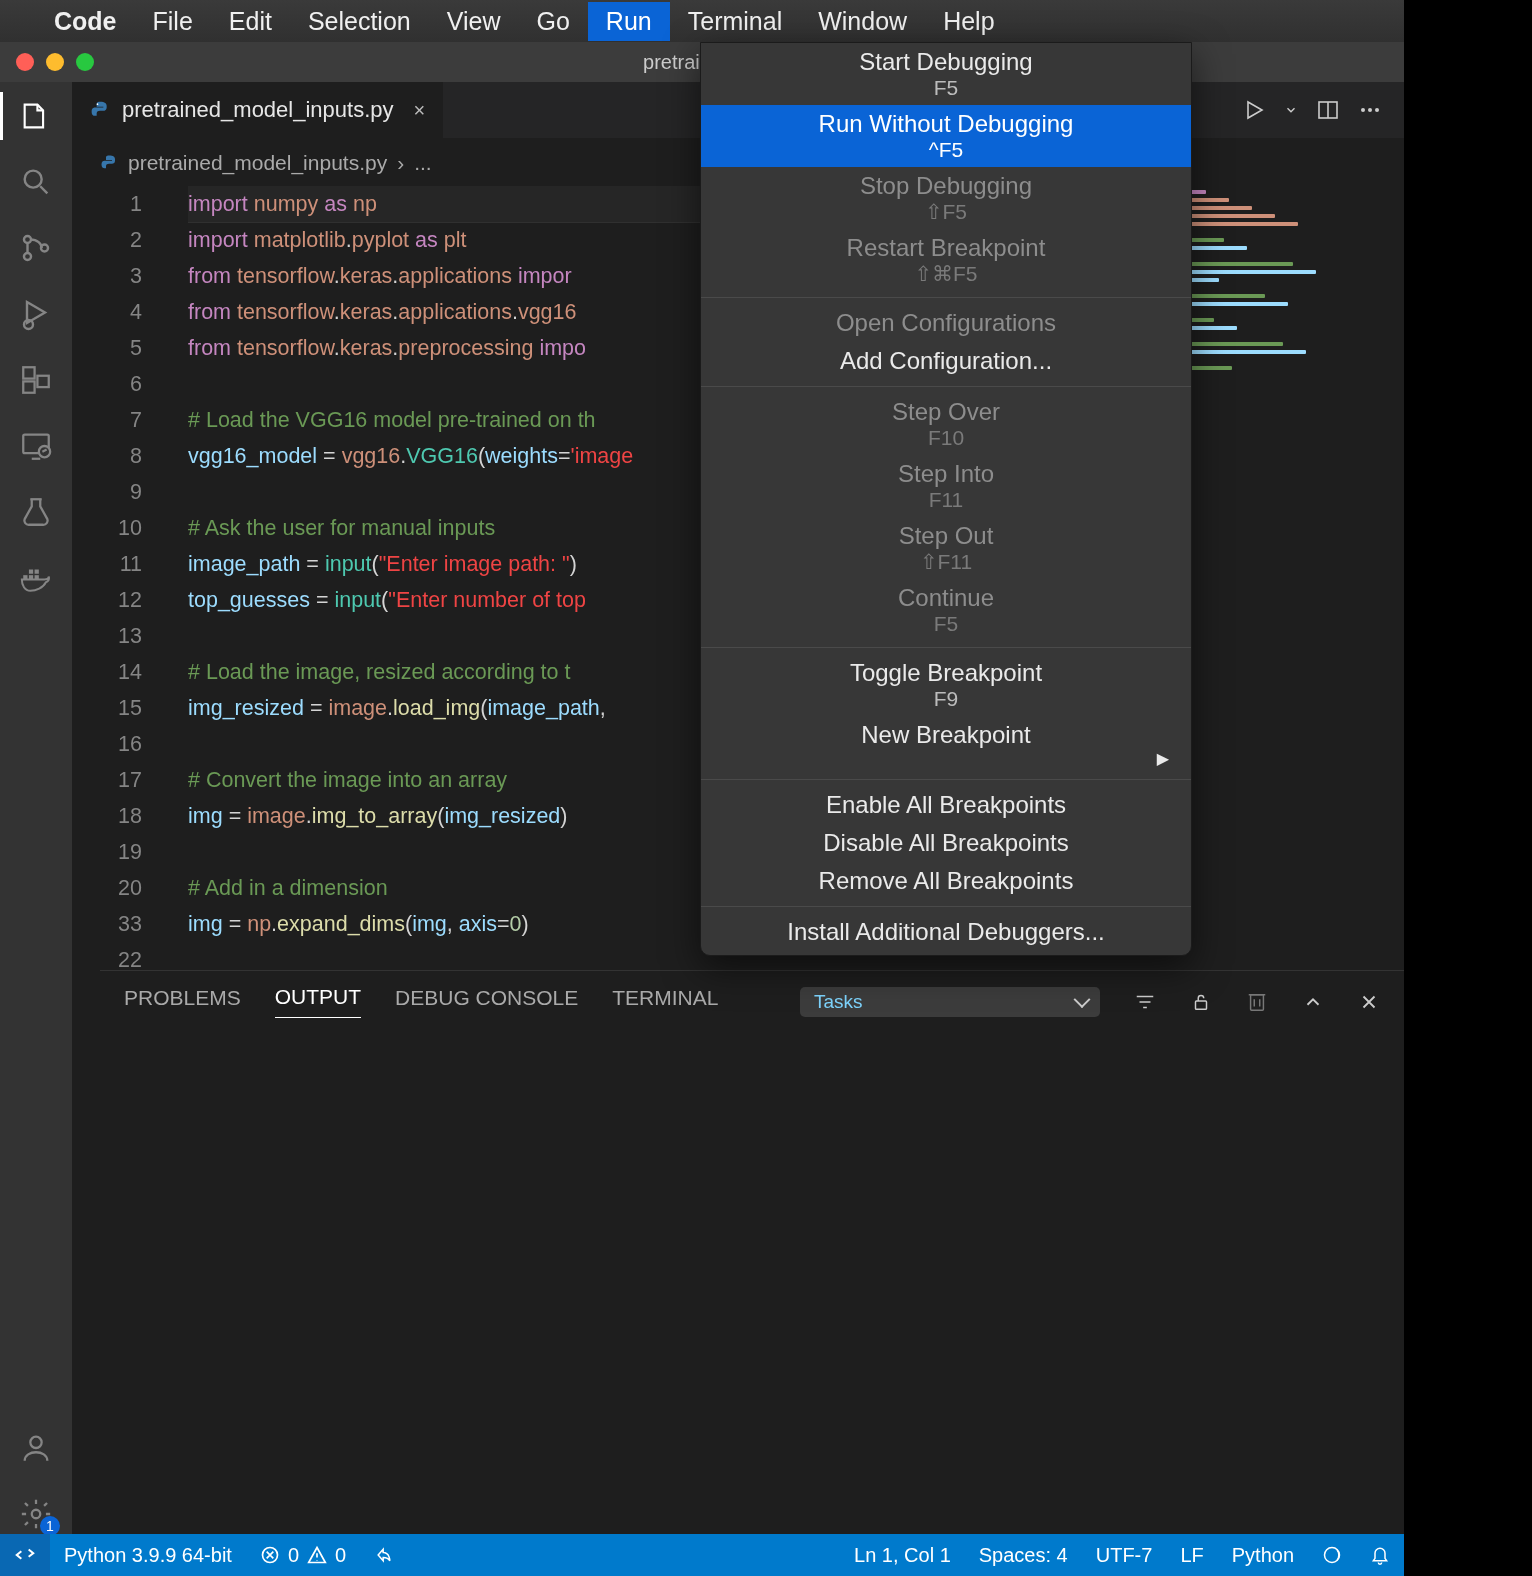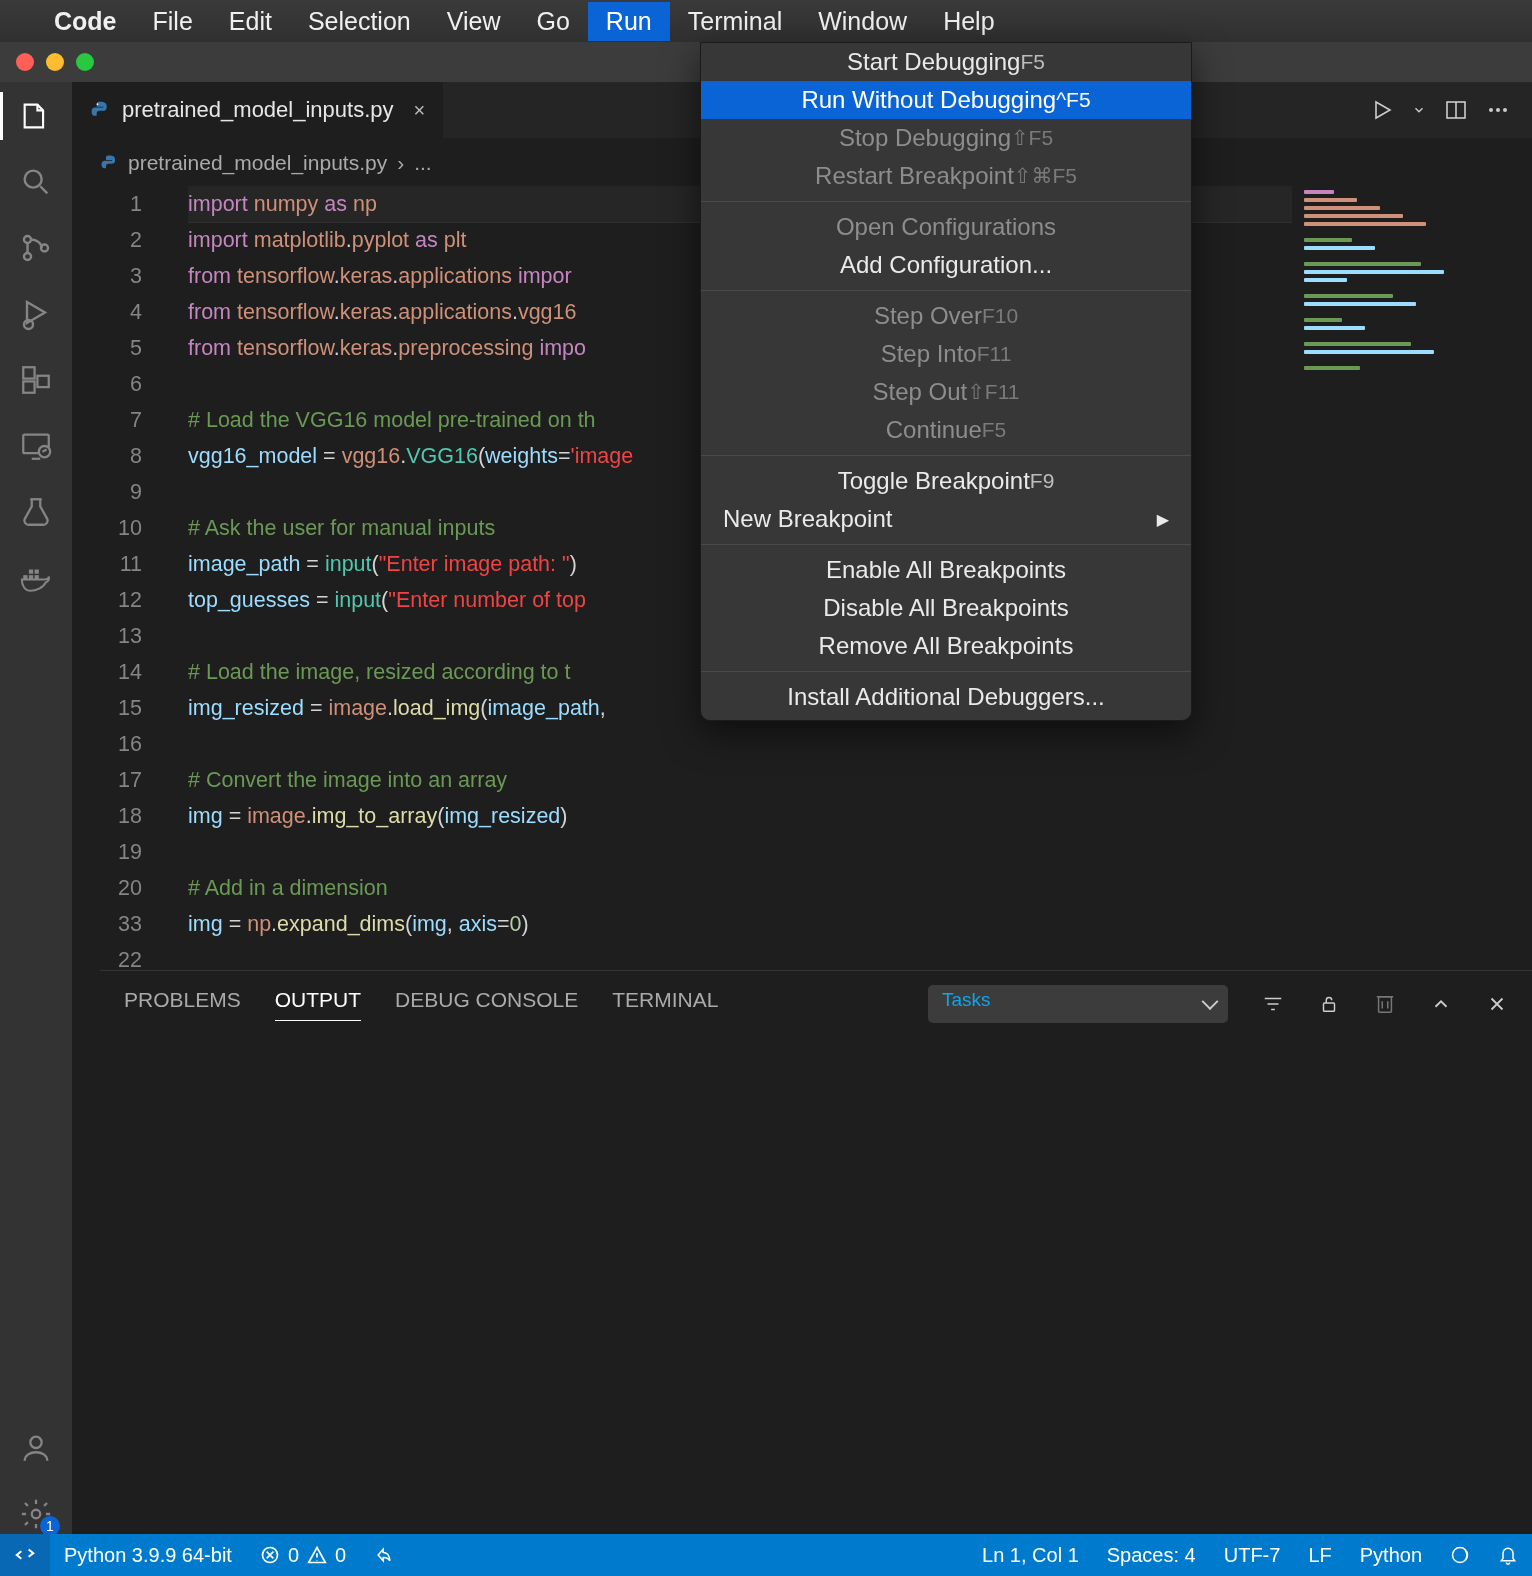--- a/index.html
+++ b/index.html
@@ -1,17 +1,17 @@
 <!DOCTYPE html>
 <html><head>
 <meta charset="utf-8">
 <style>
 * { margin: 0; padding: 0; box-sizing: border-box; font-family: -apple-system, BlinkMacSystemFont, "Segoe UI", Helvetica, Arial, sans-serif; }
 html, body { width: 1532px; height: 1576px; overflow: hidden; background: #000; }
-.screen { width: 1532px; height: 1576px; background: #1e1e1e; position: relative; transform-origin: top left; }
+.screen { width: 1404px; height: 1576px; background: #1e1e1e; position: relative; transform-origin: top left; }
 
 
 .mac-menu { height: 42px; background: linear-gradient(#3a3a3a,#303030); display: flex; align-items: center; padding: 0 14px; color: #f0f0f0; font-size: 25px; gap: 0; }
 .mac-menu .apple { font-size: 26px; margin-right: 22px; }
 .mac-menu .m-item { padding: 5px 18px; cursor: default; }
 .mac-menu .m-item.app { font-weight: 700; }
 .mac-menu .m-item.open { background: #0a64d6; color: #fff; border-radius: 0; }
 
 
 .win-title { height: 40px; background: #3c3c3c; display: flex; align-items: center; position: relative; }
@@ -61,33 +61,33 @@
 
 .minimap { position: absolute; right: 18px; top: 186px; width: 210px; height: 270px; background: linear-gradient(#1e1e1e,#1e1e1e); }
 .minimap .ml { height: 4px; margin: 4px 0; border-radius: 1px; }
 
 
 .panel { position: absolute; left: 100px; right: 0; bottom: 42px; top: calc(100% - 564px - 42px); background: #1e1e1e; border-top: 1px solid #333; }
 .panel-tabs { display: flex; align-items: center; gap: 34px; padding: 14px 24px 10px; color: #aaa; font-size: 21px; }
 .panel-tabs .pt { cursor: pointer; padding-bottom: 8px; }
 .panel-tabs .pt.active { color: #fff; border-bottom: 1.5px solid #fff; }
 .panel-tabs .spacer { flex: 1; }
-.panel-tabs .task-dd { background: #3c3c3c; border-radius: 5px; padding: 4px 32px 12px 14px; color: #0ea5e9; position: relative; min-width: 300px; font-size: 19px;}
+.panel-tabs .task-dd { background: #3c3c3c; border-radius: 5px; padding: 4px 32px 4px 14px; color: #7dd3fc; position: relative; min-width: 300px; font-size: 19px;}
 .panel-tabs .task-dd::after { content: ""; position: absolute; right: 12px; top: 50%; width: 10px; height: 10px; border-right: 2px solid #ccc; border-bottom: 2px solid #ccc; transform: translateY(-70%) rotate(45deg); }
 .panel-tabs .picon { color: #ccc; cursor: pointer; }
 
 
 .status { position: absolute; left: 0; right: 0; bottom: 0; height: 42px; background: #007acc; color: #fff; display: flex; align-items: center; font-size: 20px; }
 .status .sb-item { padding: 0 14px; display: flex; align-items: center; gap: 8px; cursor: pointer; }
 .status .remote { background: #0968b3; height: 100%; display: flex; align-items: center; padding: 0 14px; }
 .status .spacer { flex: 1; }
 
 
 .run-menu { position: absolute; left: 700px; top: 42px; width: 492px; background: #373737; border: 1px solid #1b1b1b; border-radius: 0 0 10px 10px; box-shadow: 0 12px 36px rgba(0,0,0,.55); color: #eaeaea; font-size: 24px; overflow: hidden; z-index: 50; padding-bottom:4px;}
-.run-menu .mi { display: flex; align-items: center; justify-content: center; padding: 5px 22px; cursor: default; }
+.run-menu .mi { display: flex; align-items: center; justify-content: center; padding: 5px 22px; cursor: default; flex-direction: column; }
 .run-menu .mi .sc { color: #bcbcbc; font-size: 21px; }
 .run-menu .mi.disabled { color: #8d8d8d; }
 .run-menu .mi.disabled .sc { color: #7a7a7a; }
 .run-menu .mi.hover { background: #0a64d6; color: #fff; }
 .run-menu .mi.hover .sc { color: #fff; }
 .run-menu hr { border: none; border-top: 1px solid #4a4a4a; margin: 6px 0; }
 .run-menu .submenu-arrow { margin-left: auto; }
 
 svg { display: block; }
 </style>

